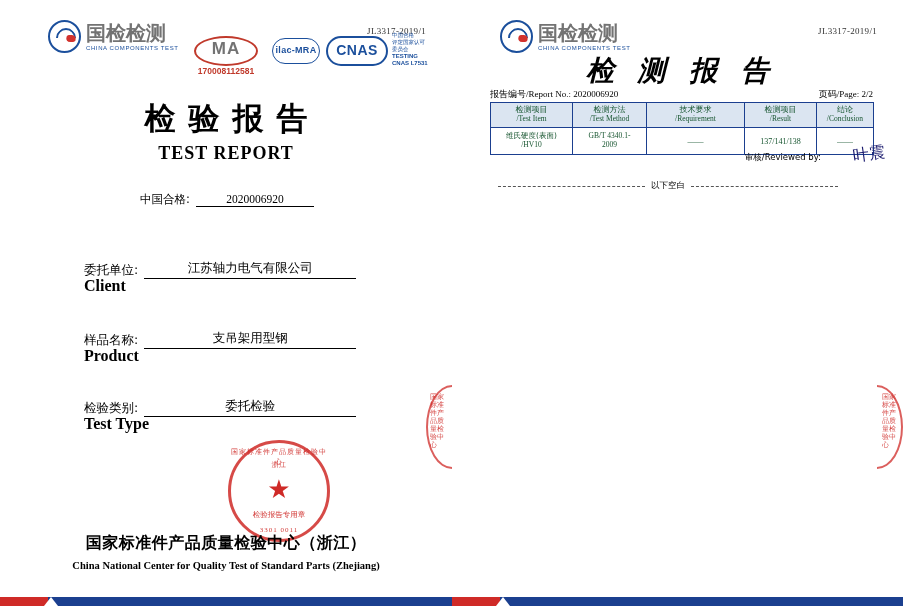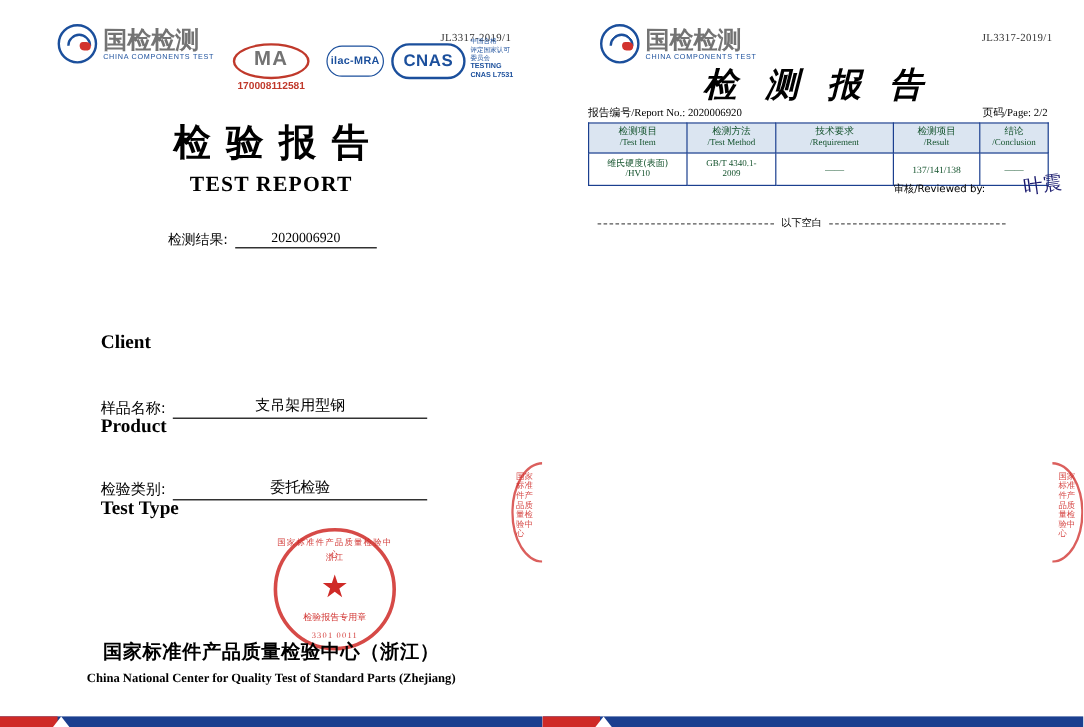--- a/index.html
+++ b/index.html
@@ -601,24 +601,28 @@
     <div>评定国家认可</div>
     <div>委员会</div>
     <div class="b">TESTING</div>
     <div class="b">CNAS L7531</div>
   </div>
 
   <div class="title-cn">检验报告</div>
   <div class="title-en">TEST REPORT</div>
 
   <div class="report-no-row">
-    <span class="field-label">检测结果:</span>
+    <span class="field-label">中国合格:</span>
     <span class="field-value" style="margin-left:6px;">2020006920</span>
   </div>
 
+  <div class="field-row" style="left:84px; top:260px;">
+    <span class="field-label">委托单位:</span>
+    <span class="field-value" style="width:212px; margin-left:6px;">江苏轴力电气有限公司</span>
+  </div>
   <div class="field-label-en" style="left:84px; top:277px;">Client</div>
 
   <div class="field-row" style="left:84px; top:330px;">
     <span class="field-label">样品名称:</span>
     <span class="field-value" style="width:212px; margin-left:6px;">支吊架用型钢</span>
   </div>
   <div class="field-label-en" style="left:84px; top:347px;">Product</div>
 
   <div class="field-row" style="left:84px; top:398px;">
     <span class="field-label">检验类别:</span>

